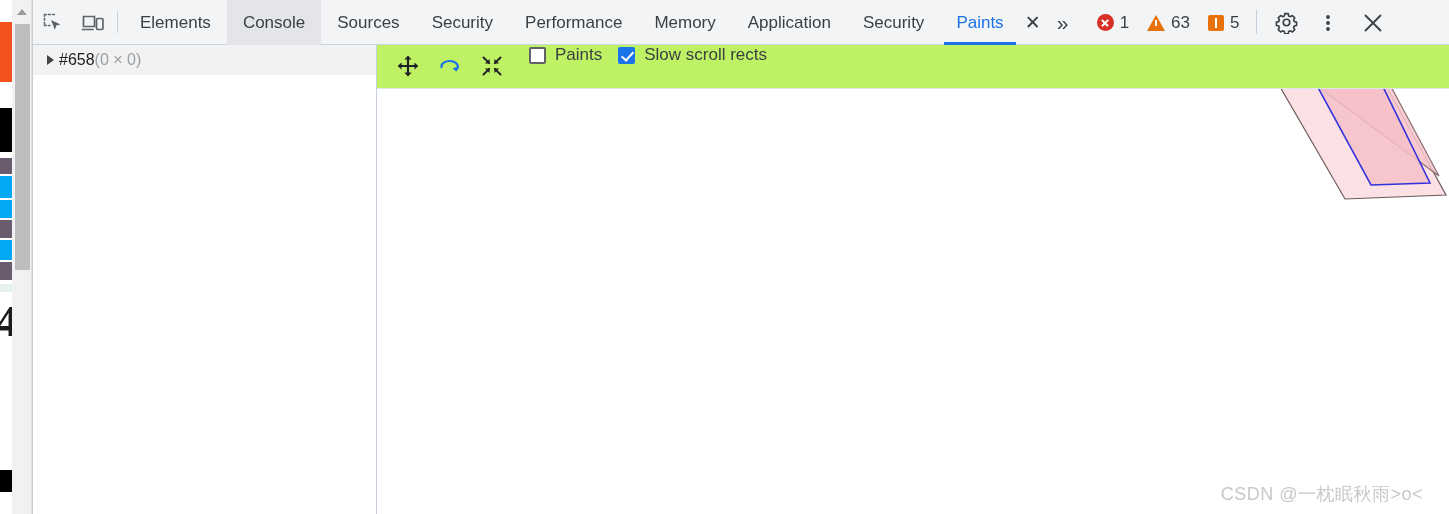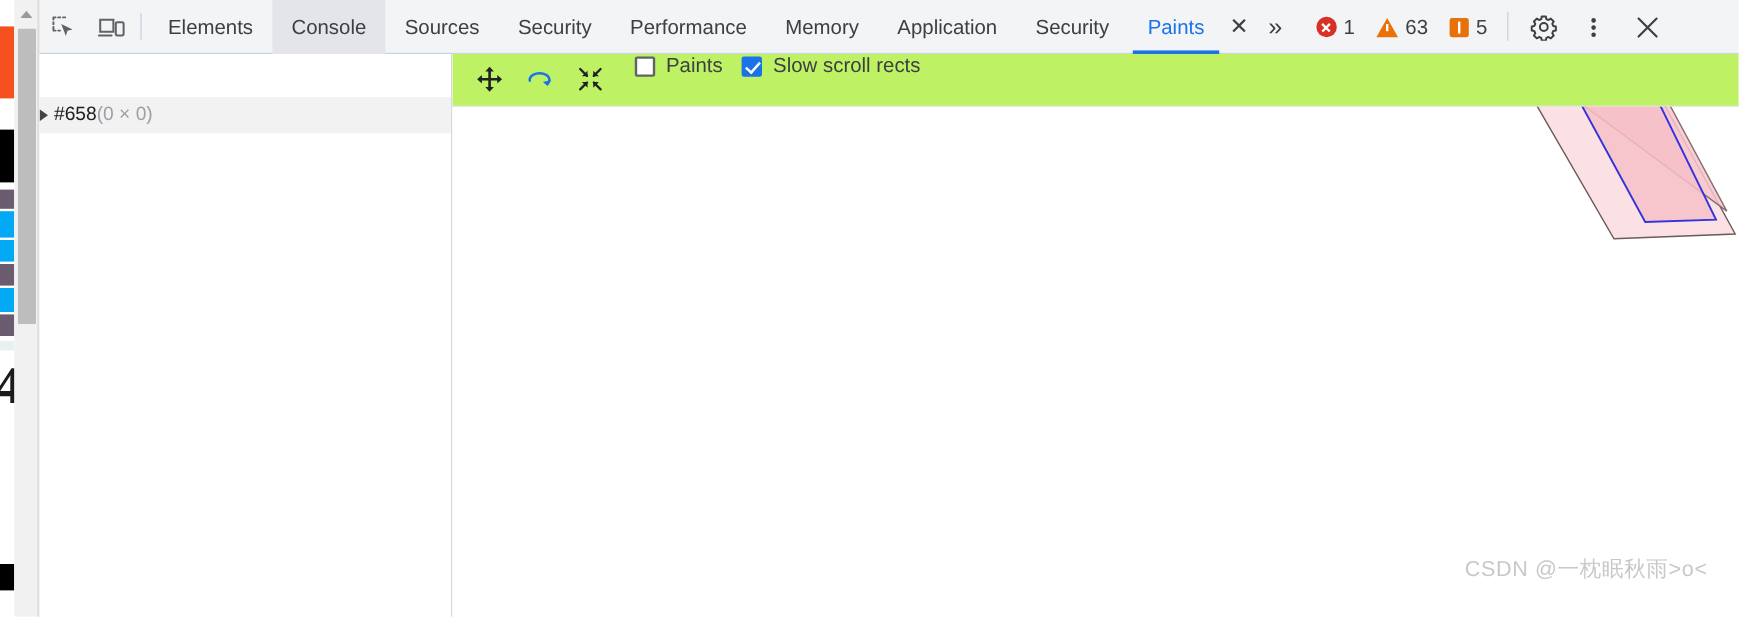--- a/index.html
+++ b/index.html
@@ -212,26 +212,25 @@
   #layers-sidebar {
     width: 344px;
     height: 469px;
     background: #ffffff;
     border-right: 1px solid #c6cfdd;
     overflow: hidden;
   }
   #layer-tree-row {
     display: flex; align-items: center;
     height: 30px;
-    padding-left: 0;
+    padding-left: 14px;
     background: #f2f2f2;
     font-size: 16px;
     color: #222;
     cursor: pointer;
-    margin-top: 36px;
   }
   #layer-tree-toggle {
     width: 0; height: 0;
     border-top: 5px solid transparent;
     border-bottom: 5px solid transparent;
     border-left: 7px solid #444;
     margin-right: 5px;
     flex: none;
   }
   #layer-tree-name { color: #202124; }
@@ -292,21 +291,21 @@
 
   #layers-canvas {
     position: absolute;
     left: 0; top: 44px;
     right: 0; bottom: 0;
     background: #ffffff;
   }
 
   #csdn-watermark {
     position: absolute;
-    right: 26px; bottom: 28px;
+    right: 26px; bottom: 8px;
     font-size: 18px;
     color: #c8c8c8;
     letter-spacing: .5px;
     white-space: nowrap;
     pointer-events: none;
   }
 </style>
 </head>
 <body>
 

